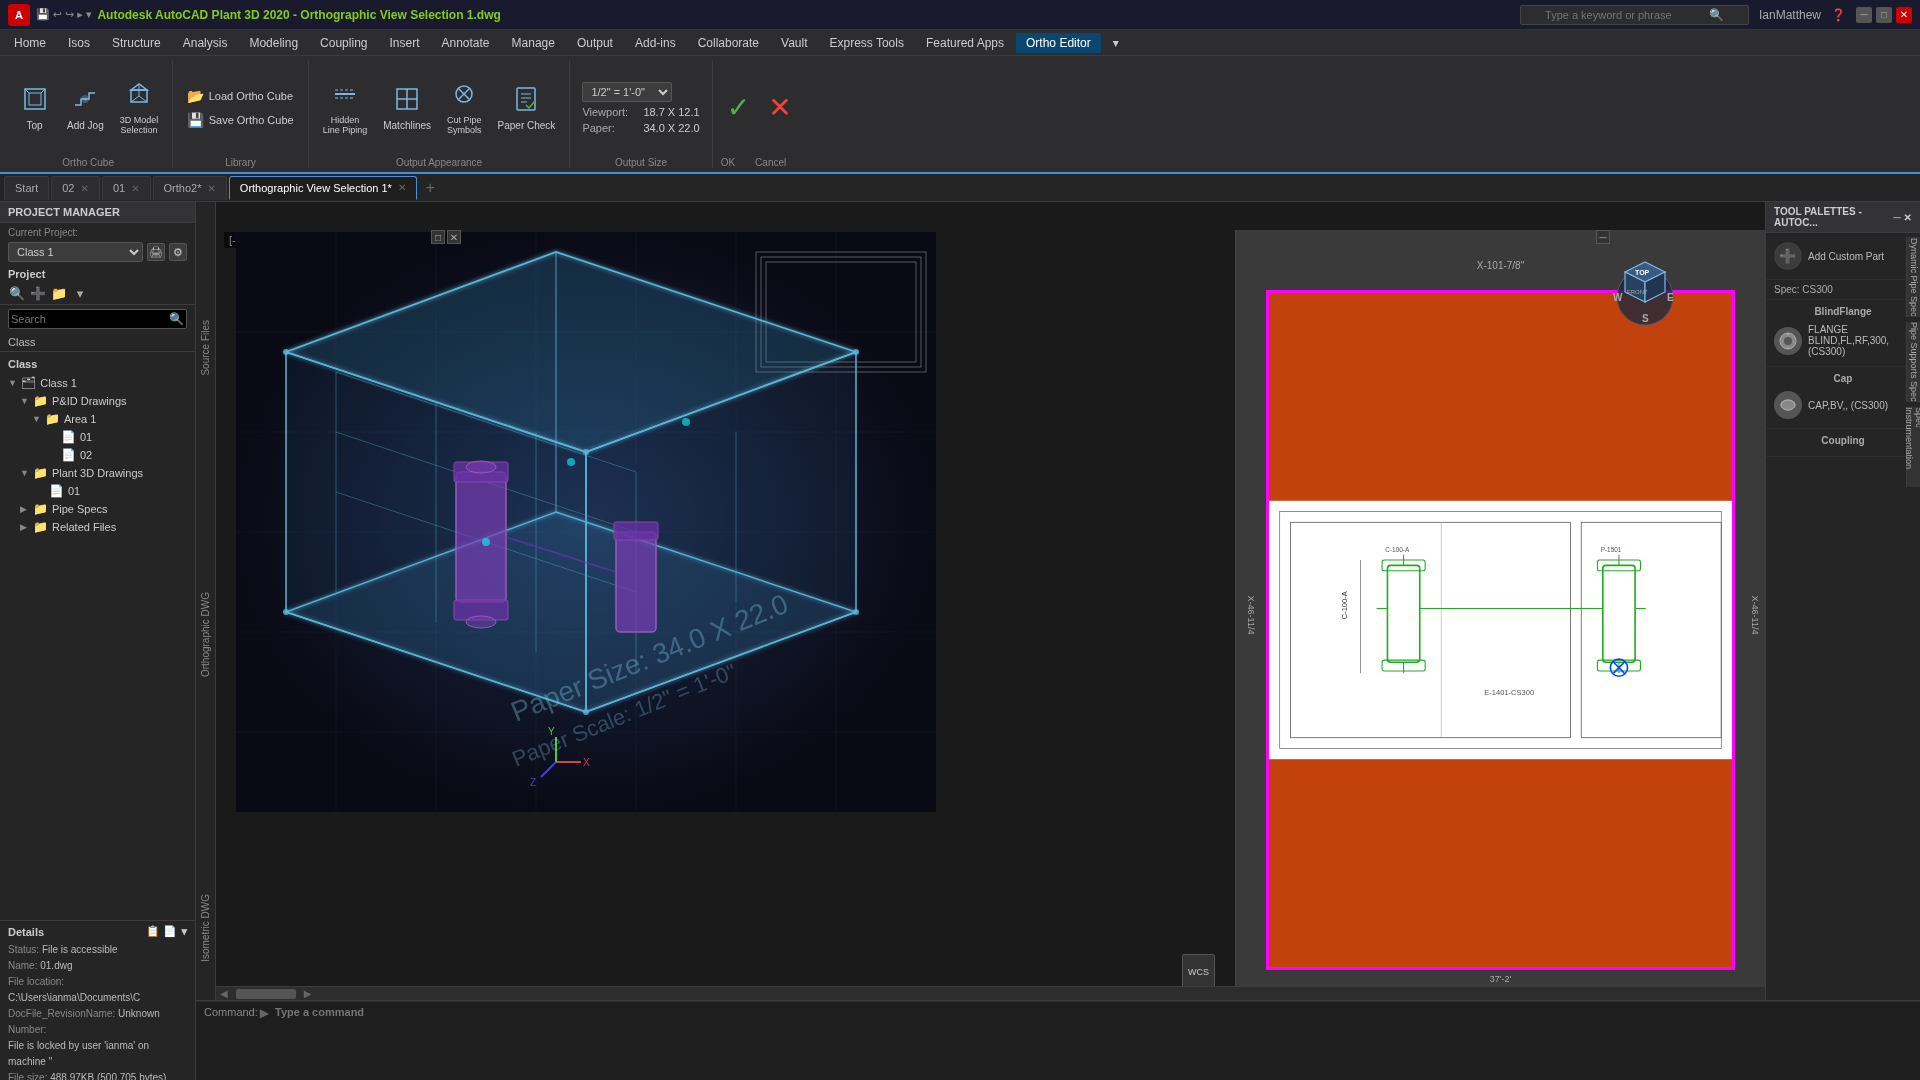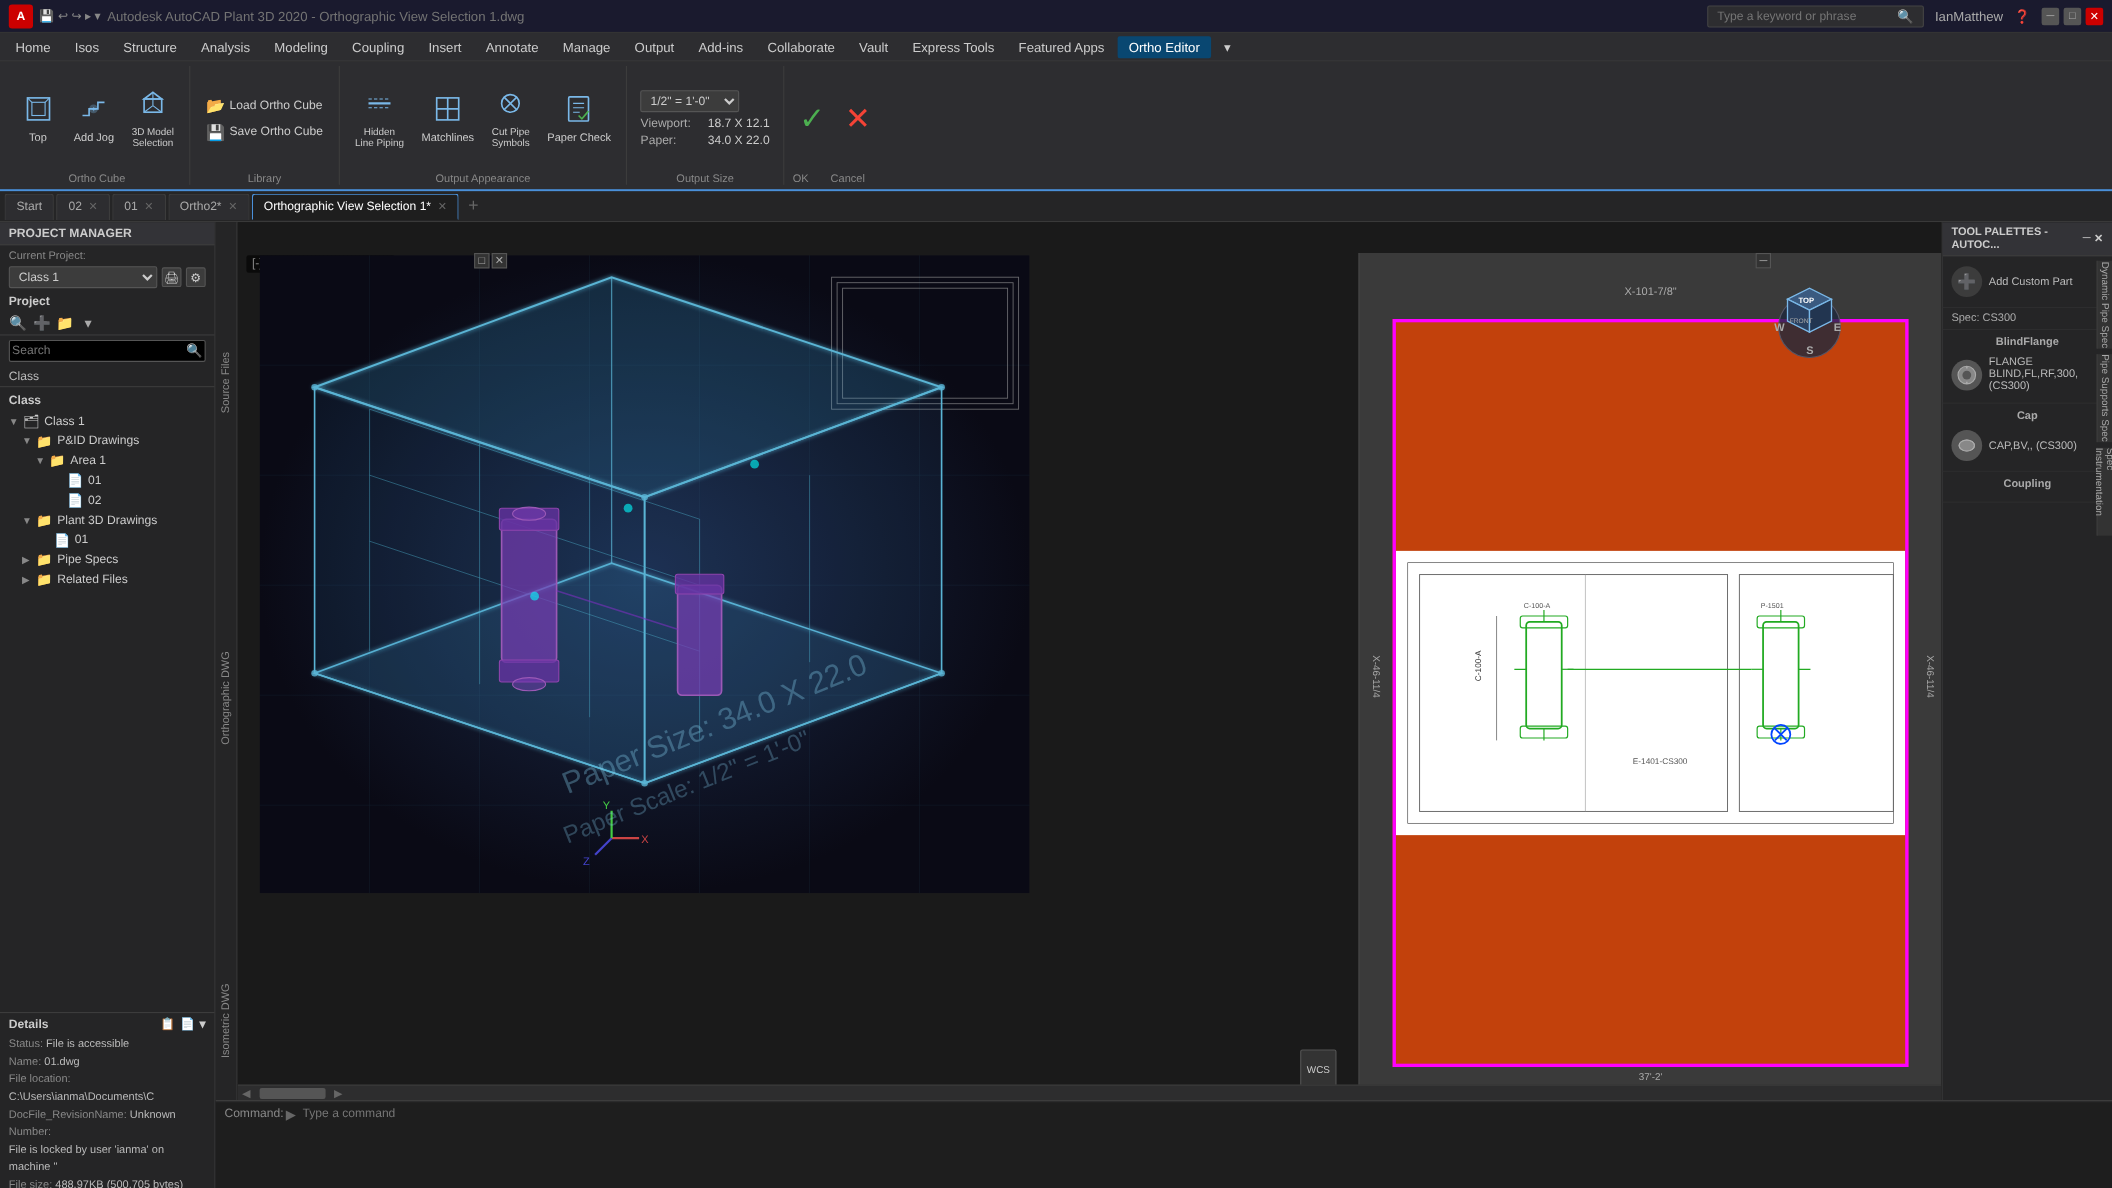--- a/index.html
+++ b/index.html
@@ -10,21 +10,21 @@
       height: 30px;
       background: #1a1a2e;
       display: flex;
       align-items: center;
       justify-content: space-between;
       padding: 0 8px;
       border-bottom: 1px solid #333;
     }
     #titlebar .left { display: flex; align-items: center; gap: 6px; }
     #titlebar .logo { width: 22px; height: 22px; background: #c00; border-radius: 3px; display: flex; align-items: center; justify-content: center; color: white; font-weight: bold; font-size: 11px; }
-    #titlebar .title { color: #737373; font-size: 12px; }
+    #titlebar .title { color: #84cc16; font-size: 12px; font-weight: bold; }
     #titlebar .right { display: flex; align-items: center; gap: 10px; color: #aaa; font-size: 12px; }
     #titlebar .win-controls { display: flex; gap: 4px; }
     #titlebar .win-btn { width: 16px; height: 16px; border-radius: 2px; display: flex; align-items: center; justify-content: center; font-size: 10px; cursor: pointer; }
     #titlebar .win-btn.min { background: #555; }
     #titlebar .win-btn.max { background: #555; }
     #titlebar .win-btn.close { background: #c00; color: white; }
 
     
     #menubar {
       height: 26px;
@@ -507,21 +507,21 @@
 
 <div id="titlebar">
   <div class="left">
     <div class="logo">A</div>
     <div style="display:flex;gap:6px;align-items:center;">
       <div style="font-size:11px;color:#888;cursor:pointer;">💾 ↩ ↪ ▸ ▾</div>
     </div>
     <div class="title">Autodesk AutoCAD Plant 3D 2020 - Orthographic View Selection 1.dwg</div>
   </div>
   <div class="right">
-    <div style="display:flex;align-items:center;gap:4px;background:#2d2d30;border:1px solid #444;padding:2px 8px;border-radius:2px;">
+    <div style="display:flex;align-items:center;gap:4px;background:#2d2d30;border:1px solid #444;padding:2px 24px;border-radius:2px;">
       <input style="background: none; border: none; color: rgb(170, 170, 170); font-size: 11px; width: 160px; outline: none;" placeholder="Type a keyword or phrase">
       <span>🔍</span>
     </div>
     <span>IanMatthew</span>
     <span style="cursor:pointer;">❓</span>
     <div class="win-controls">
       <div class="win-btn min">─</div>
       <div class="win-btn max">□</div>
       <div class="win-btn close">✕</div>
     </div>
@@ -1061,15 +1061,15 @@
       <div class="palette-item-header">Coupling</div>
     </div>
   </div>
 
 </div>
 
 <div id="command-area" style="position:absolute;bottom:0;left:196px;right:0;height:80px;background:#1e1e1e;border-top:1px solid #3c3c3c;display:flex;flex-direction:column;">
   <div id="command-input-row">
     <span style="color:#888;font-size:11px;">Command:</span>
     <span style="color:#666;font-size:12px;margin-right:4px;">▶</span>
-    <input type="text" style="flex: 1 1 0%; background: none; border: none; color: rgb(204, 204, 204); font-size: 11px; outline: none;" placeholder="Type a command">
+    <input type="text" style="flex: 1 1 0%; background: none; border: none; color: rgb(204, 204, 204); font-size: 11px; outline: none; font-weight: bold;" placeholder="Type a command">
   </div>
 </div>
 
 </body></html>

